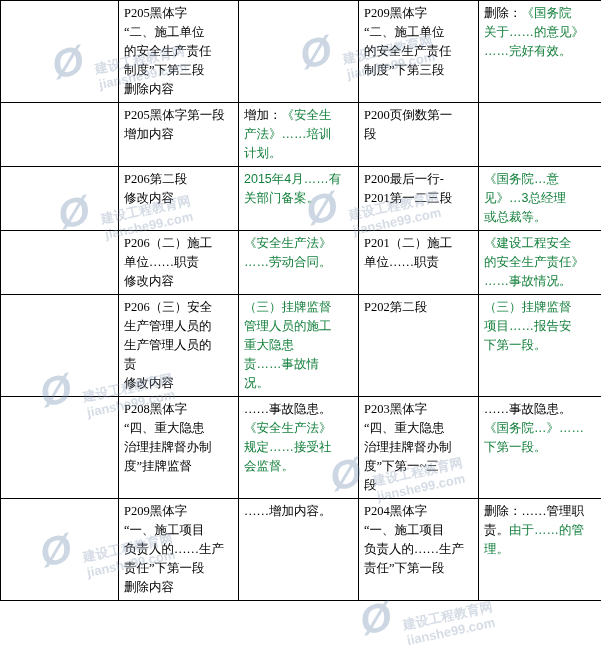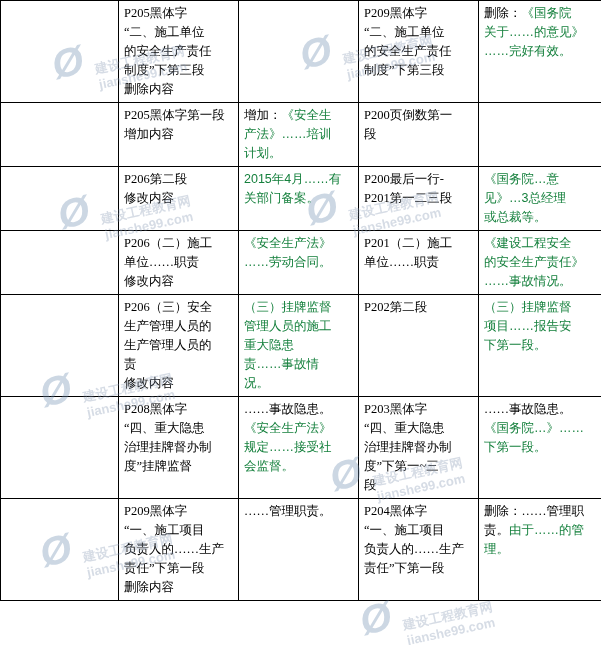--- a/index.html
+++ b/index.html
@@ -299,21 +299,21 @@
       <tr>
         <td></td>
         <td class="black">
           <span class="blk">P209黑体字</span>
           <span class="blk">“一、施工项目</span>
           <span class="blk">负责人的……生产</span>
           <span class="blk">责任”下第一段</span>
           <span class="blk">删除内容</span>
         </td>
         <td class="black">
-          <span class="blk">……管理职责。</span>
+          <span class="blk">……增加内容。</span>
         </td>
         <td class="black">
           <span class="blk">P204黑体字</span>
           <span class="blk">“一、施工项目</span>
           <span class="blk">负责人的……生产</span>
           <span class="blk">责任”下第一段</span>
         </td>
         <td>
           <span class="blk black">删除：……管理职</span>
           <span class="black">责。</span><span class="red">由于……的管</span>

